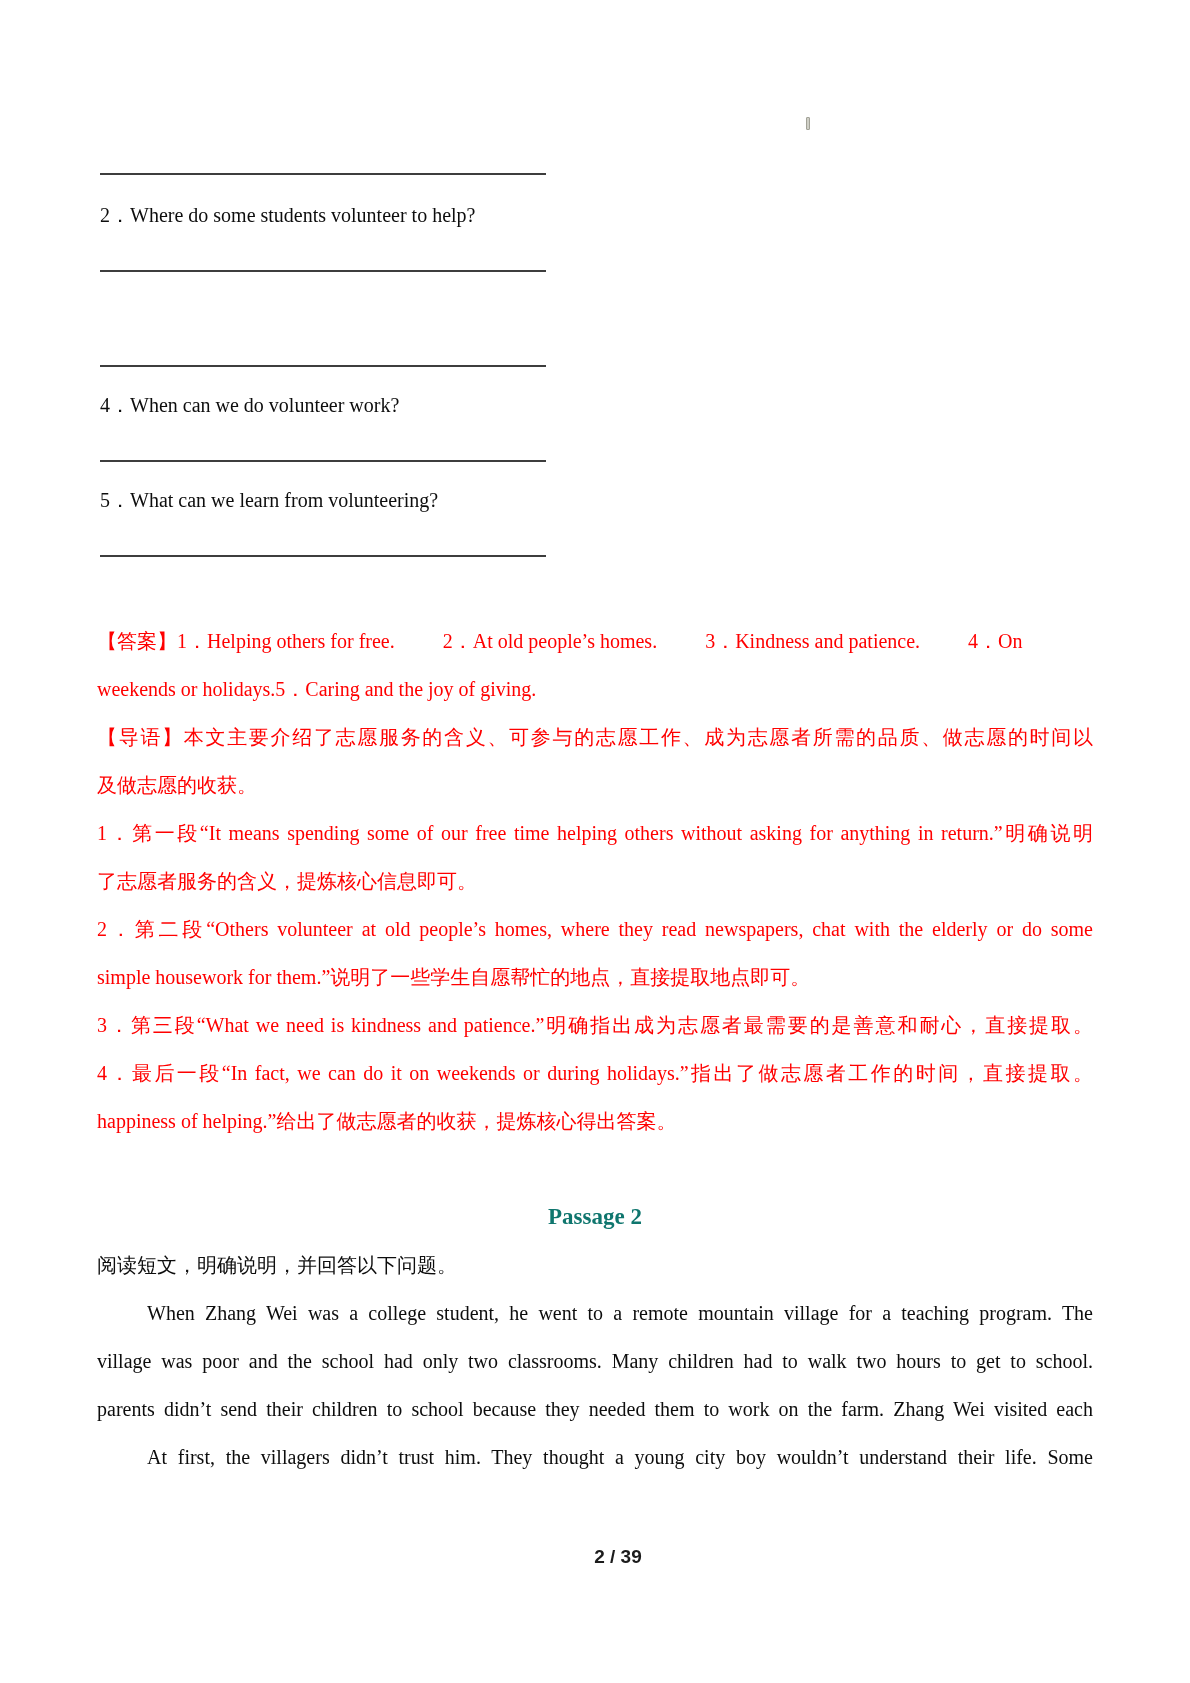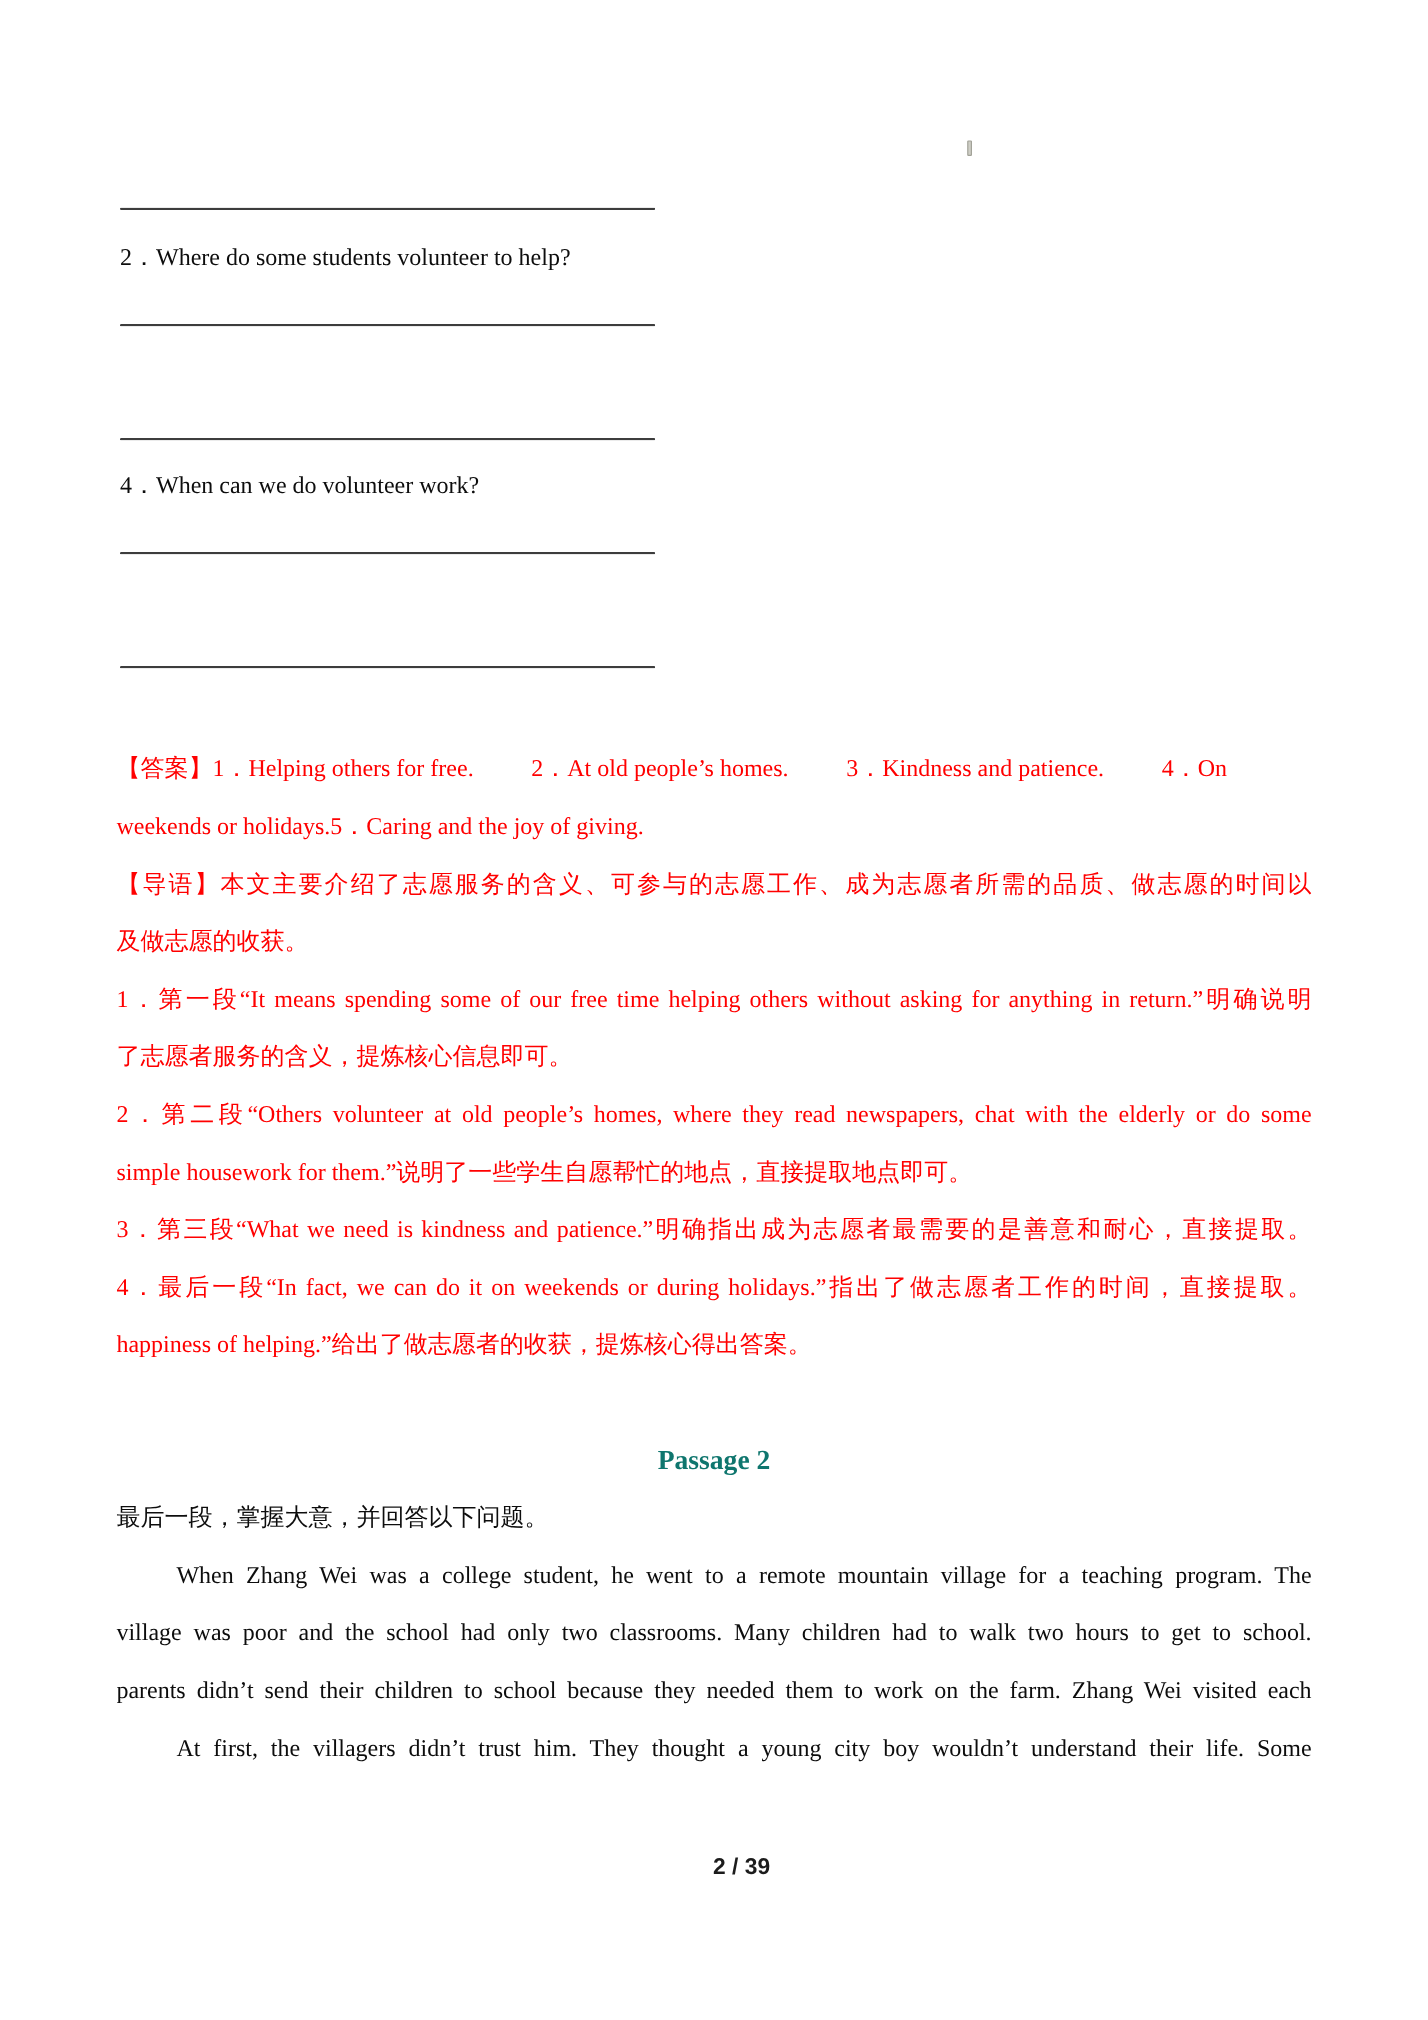--- a/index.html
+++ b/index.html
@@ -1,15 +1,15 @@
 <!DOCTYPE html>
 <html><head>
 <meta charset="utf-8">
 <style>
-  * { margin:0; padding:0; box-sizing:border-box;border-radius:18px; }
+  * { margin:0; padding:0; box-sizing:border-box; }
   html,body { background:#ffffff; }
   .page {
     position:relative; width:1190px; height:1683px; background:#ffffff;
     font-family:"Liberation Serif","DejaVu Serif",serif; color:#111;
     overflow:hidden;
   }
   .artifact {
     position:absolute; left:806px; top:117px; width:4px; height:13px;
     background:#cfcfc6; border:1px solid #a2a298; border-radius:1px;
   }
@@ -55,20 +55,21 @@
 
   <div class="blank-line" style="top:173px;"></div>
   <div class="question" style="top:202px;">2．Where do some students volunteer to help?</div>
 
   <div class="blank-line" style="top:270px;"></div>
 
   <div class="blank-line" style="top:365px;"></div>
   <div class="question" style="top:392px;">4．When can we do volunteer work?</div>
 
   <div class="blank-line" style="top:460px;"></div>
+  <div class="question" style="top:487px;">5．What can we learn from volunteering?</div>
 
   <div class="blank-line" style="top:555px;"></div>
 
   <div class="red-block">
     <div class="rline ansline1">
       <span>【答案】1．Helping others for free.</span>
       <span>2．At old people’s homes.</span>
       <span>3．Kindness and patience.</span>
       <span>4．On</span>
     </div>
@@ -83,21 +84,21 @@
     <div class="rline just">2．第二段“Others volunteer at old people’s homes, where they read newspapers, chat with the elderly or do some</div>
     <div class="rline">simple housework for them.”说明了一些学生自愿帮忙的地点，直接提取地点即可。</div>
     <div class="rline just">3．第三段“What we need is kindness and patience.”明确指出成为志愿者最需要的是善意和耐心，直接提取。</div>
     <div class="rline just">4．最后一段“In fact, we can do it on weekends or during holidays.”指出了做志愿者工作的时间，直接提取。</div>
     <div class="rline">happiness of helping.”给出了做志愿者的收获，提炼核心得出答案。</div>
   </div>
 
   <div class="heading">Passage 2</div>
 
   <div class="black-block">
-    <div class="bline">最后一段，掌握大意，并回答以下问题。</div>
+    <div class="bline">阅读短文，明确说明，并回答以下问题。</div>
     <div class="bline just indent">When Zhang Wei was a college student, he went to a remote mountain village for a teaching program. The</div>
     <div class="bline just">village was poor and the school had only two classrooms. Many children had to walk two hours to get to school.</div>
     <div class="bline just">parents didn’t send their children to school because they needed them to work on the farm. Zhang Wei visited each</div>
     <div class="bline just indent">At first, the villagers didn’t trust him. They thought a young city boy wouldn’t understand their life. Some</div>
   </div>
 
   <div class="footer">2 / 39</div>
 
 </div>
 

